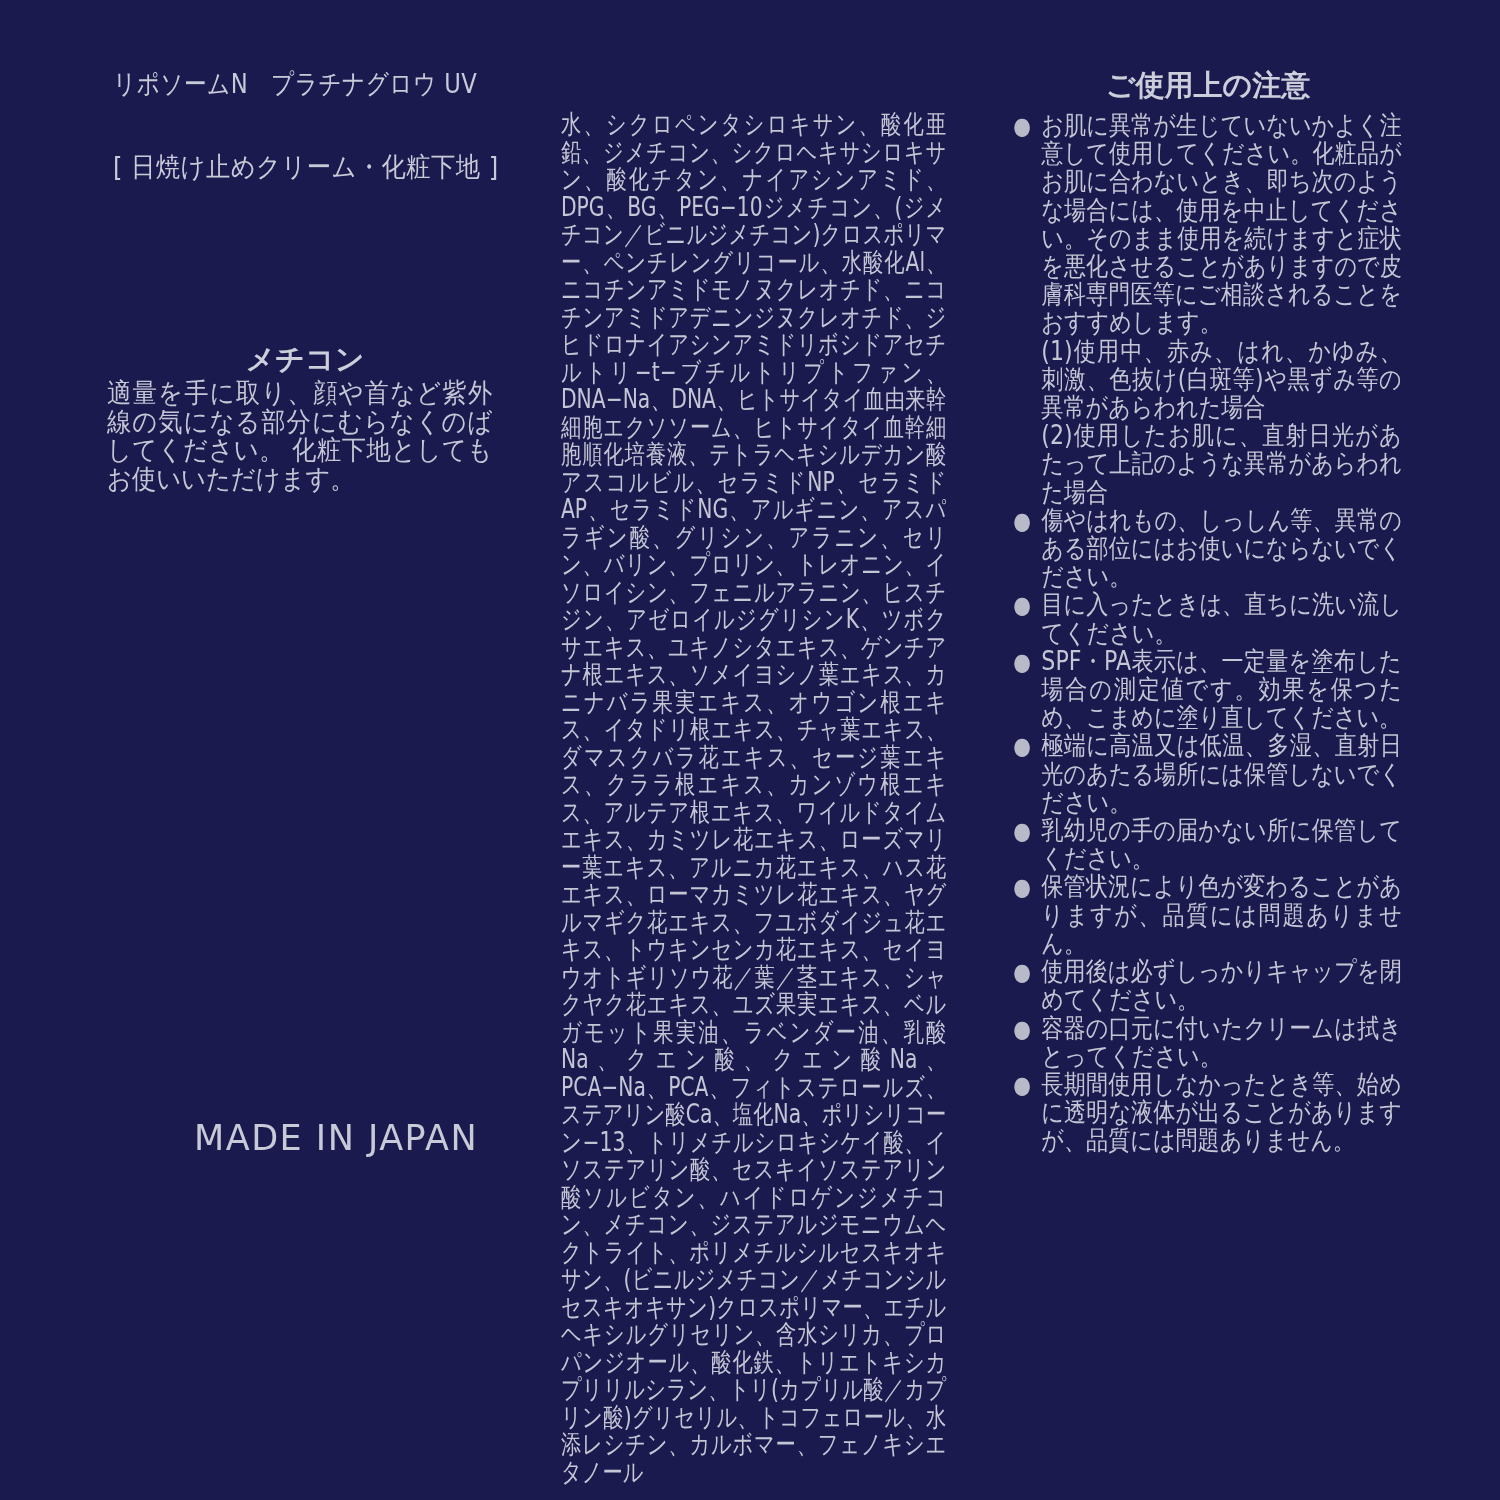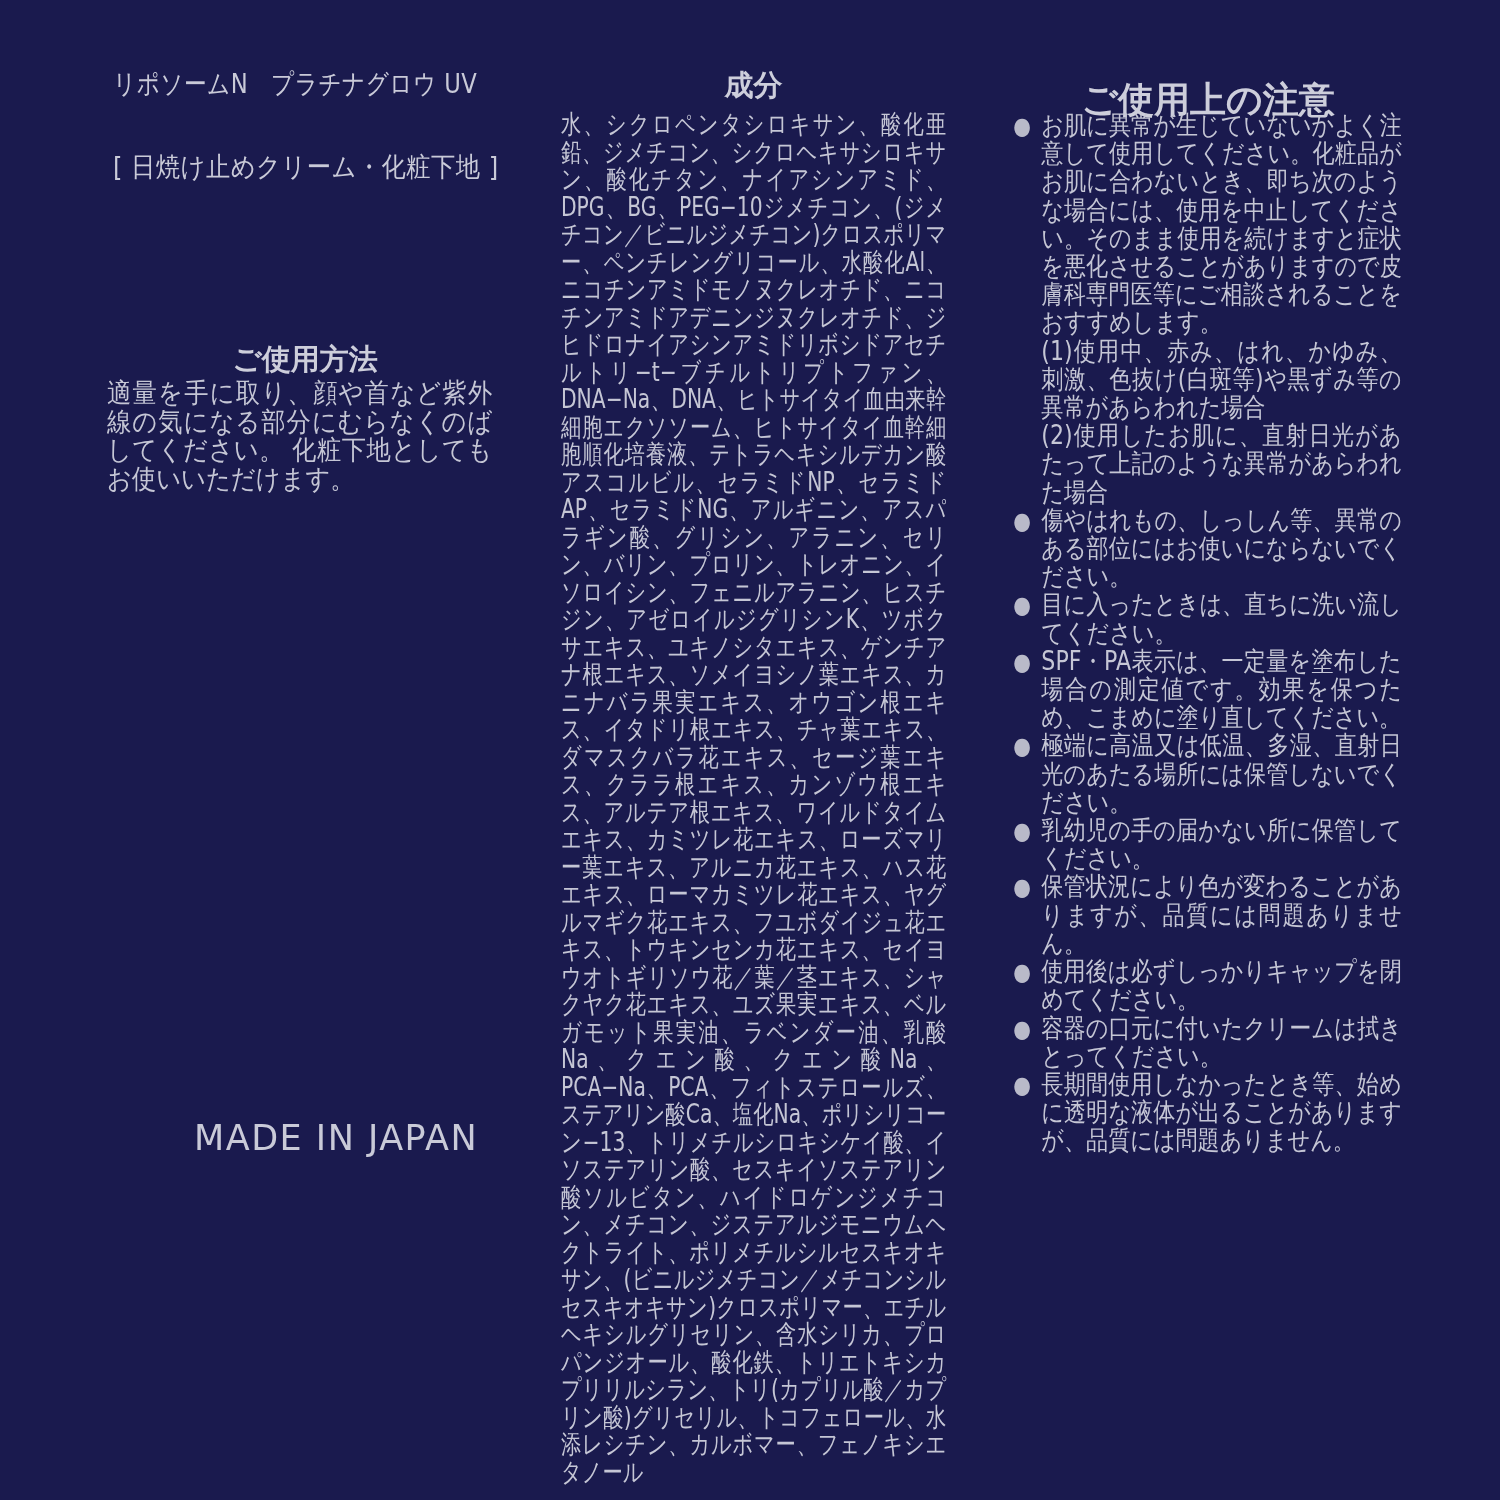--- a/index.html
+++ b/index.html
@@ -79,24 +79,24 @@
     width: 494px;
     transform: scaleX(0.78);
     transform-origin: 0 0;
     font-size: 26px;
     line-height: 27.5px;
     text-align: justify;
   }
 
   
   .precautions-heading {
-    left: 1013px; top: 60px;
+    left: 1013px; top: 50px;
     width: 390px;
     text-align: center;
-    font-size: 36px;
+    font-size: 29px;
     font-weight: bold;
     color: #cdcedb;
   }
   .precautions-list {
     left: 1015px; top: 95px;
     width: 455px;
     transform: scaleX(0.85);
     transform-origin: 0 0;
     font-size: 26px;
     line-height: 28.2px;
@@ -119,26 +119,25 @@
   }
 </style>
 </head>
 <body>
 
 <div class="canvas">
 
   <div class="abs product-name">リポソームN　プラチナグロウ UV</div>
   <div class="abs product-type">[ 日焼け止めクリーム・化粧下地 ]</div>
 
-  <div class="abs usage-heading">ご使用方法</div>
+  <div class="abs usage-heading">メチコン</div>
   <div class="abs usage-body">適量を手に取り、顔や首など紫外線の気になる部分にむらなくのばしてください。 化粧下地としてもお使いいただけます。</div>
 
   <div class="abs origin">MADE IN JAPAN</div>
 
-  <div class="abs ingredients-heading">成分</div>
   <div class="abs ingredients-body">水、シクロペンタシロキサン、酸化亜鉛、ジメチコン、シクロヘキサシロキサン、酸化チタン、ナイアシンアミド、DPG、BG、PEG−10ジメチコン、(ジメチコン／ビニルジメチコン)クロスポリマー、ペンチレングリコール、水酸化Al、ニコチンアミドモノヌクレオチド、ニコチンアミドアデニンジヌクレオチド、ジヒドロナイアシンアミドリボシドアセチルトリ−t−ブチルトリプトファン、DNA−Na、DNA、ヒトサイタイ血由来幹細胞エクソソーム、ヒトサイタイ血幹細胞順化培養液、テトラヘキシルデカン酸アスコルビル、セラミドNP、セラミドAP、セラミドNG、アルギニン、アスパラギン酸、グリシン、アラニン、セリン、バリン、プロリン、トレオニン、イソロイシン、フェニルアラニン、ヒスチジン、アゼロイルジグリシンK、ツボクサエキス、ユキノシタエキス、ゲンチアナ根エキス、ソメイヨシノ葉エキス、カニナバラ果実エキス、オウゴン根エキス、イタドリ根エキス、チャ葉エキス、ダマスクバラ花エキス、セージ葉エキス、クララ根エキス、カンゾウ根エキス、アルテア根エキス、ワイルドタイムエキス、カミツレ花エキス、ローズマリー葉エキス、アルニカ花エキス、ハス花エキス、ローマカミツレ花エキス、ヤグルマギク花エキス、フユボダイジュ花エキス、トウキンセンカ花エキス、セイヨウオトギリソウ花／葉／茎エキス、シャクヤク花エキス、ユズ果実エキス、ベルガモット果実油、ラベンダー油、乳酸Na、クエン酸、クエン酸Na、PCA−Na、PCA、フィトステロールズ、ステアリン酸Ca、塩化Na、ポリシリコーン−13、トリメチルシロキシケイ酸、イソステアリン酸、セスキイソステアリン酸ソルビタン、ハイドロゲンジメチコン、メチコン、ジステアルジモニウムヘクトライト、ポリメチルシルセスキオキサン、(ビニルジメチコン／メチコンシルセスキオキサン)クロスポリマー、エチルヘキシルグリセリン、含水シリカ、プロパンジオール、酸化鉄、トリエトキシカプリリルシラン、トリ(カプリル酸／カプリン酸)グリセリル、トコフェロール、水添レシチン、カルボマー、フェノキシエタノール</div>
 
   <div class="abs precautions-heading">ご使用上の注意</div>
 
   <ul class="abs precautions-list">
     <li class="precaution-item">
       <span class="bullet">●</span>
       <span>お肌に異常が生じていないかよく注意して使用してください。化粧品がお肌に合わないとき、即ち次のような場合には、使用を中止してください。そのまま使用を続けますと症状を悪化させることがありますので皮膚科専門医等にご相談されることをおすすめします。</span>
       <div>(1)使用中、赤み、はれ、かゆみ、刺激、色抜け(白斑等)や黒ずみ等の異常があらわれた場合</div>
       <div>(2)使用したお肌に、直射日光があたって上記のような異常があらわれた場合</div>

